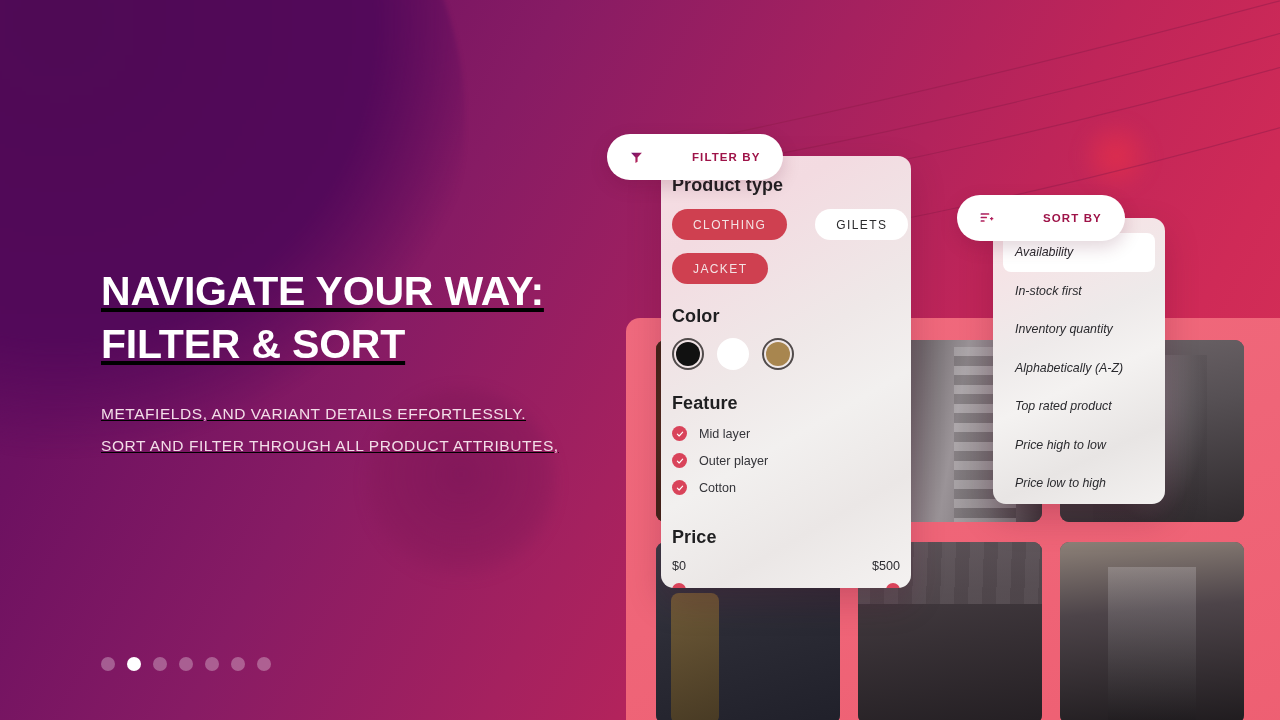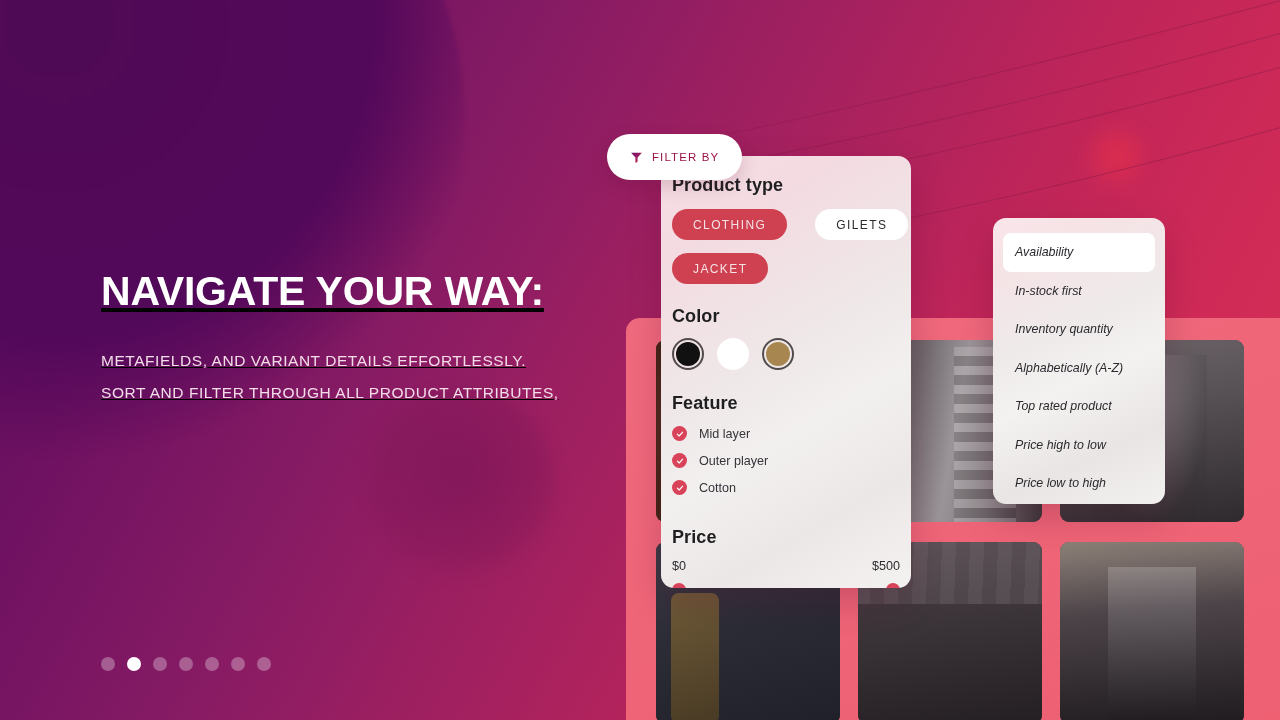--- a/index.html
+++ b/index.html
@@ -102,21 +102,21 @@
   .ph-rider::after{content:"";position:absolute;left:26%;top:14%;width:48%;height:86%;
       background:linear-gradient(180deg,rgba(200,195,198,.30),rgba(25,22,25,.35));}
 
   
   .pill-btn {
     position:absolute; height:46px; border-radius:26px; background:#ffffff;
     display:flex; align-items:center; gap:9px; padding:0 23px;
     box-shadow:0 6px 18px rgba(90,10,45,.18);
     z-index:40;
   }
-  .pill-label { font-size:11.5px; font-weight:400; letter-spacing:1.1px; color:#9e1348; }
+  .pill-label { font-size:11.5px; font-weight:700; letter-spacing:1.1px; color:#9e1348;margin-left:40px; }
 
   
   .filter-panel {
     position:absolute; left:661px; top:156px; width:250px; height:432px;
     border-radius:13px;
     background:linear-gradient(150deg,#f6dde3 0%,#f3dbe1 18%,#efe8e8 46%,#f2f0ef 62%,#ebe7e6 80%,#f4f2f1 100%);
     box-shadow:0 14px 34px rgba(80,8,40,.22);
     z-index:30; overflow:hidden; padding:0 11px;
   }
   .sec-title { font-size:18px; font-weight:700; color:#1f1f21; letter-spacing:.1px; }
@@ -176,20 +176,21 @@
       <path d="M-30 150 C 170 110, 400 55, 640 -10"></path>
       <path d="M-30 178 C 175 142, 410 88, 640 22"></path>
       <path d="M-30 206 C 180 174, 420 120, 640 56"></path>
       <path d="M-30 262 C 190 232, 430 178, 640 116"></path>
     </g>
   </svg>
 
   <div class="copy">
     <div class="headline">
       <div>NAVIGATE YOUR WAY:</div>
+      <div>FILTER &amp; SORT</div>
     </div>
     <div class="subcopy">
       <div>METAFIELDS, AND VARIANT DETAILS EFFORTLESSLY.</div>
       <div>SORT AND FILTER THROUGH ALL PRODUCT ATTRIBUTES,</div>
     </div>
   </div>
 
   <div class="dots" id="dots">
       <div class="dot"></div>
       <div class="dot on"></div>
@@ -307,14 +308,32 @@
           <linearGradient id="gf" x1="0" y1="0" x2="1" y2="1">
         <stop offset="0%" stop-color="#6a1270"></stop>
             <stop offset="100%" stop-color="#d2294f"></stop>
       </linearGradient>
         </defs>
       <path d="M2 3h20l-8 9v8l-4 2v-10z" fill="url(#gf)"></path>
     </svg>
     <span class="pill-label">FILTER BY</span>
   </div>
 
+  <div class="pill-btn" style="left:957px; top:195px;">
+    <svg width="14" height="14" viewBox="0 0 24 24">
+      <defs>
+          <linearGradient id="gs" x1="0" y1="0" x2="1" y2="1">
+        <stop offset="0%" stop-color="#8a1566"></stop>
+            <stop offset="100%" stop-color="#d2294f"></stop>
+      </linearGradient>
+        </defs>
+      <g fill="url(#gs)">
+        <rect x="1" y="4" width="15" height="2.4" rx="1"></rect>
+        <rect x="1" y="10" width="11" height="2.4" rx="1"></rect>
+        <rect x="1" y="16" width="7" height="2.4" rx="1"></rect>
+        <rect x="17" y="12" width="6" height="2.2" rx="1"></rect>
+        <rect x="18.9" y="10.1" width="2.2" height="6" rx="1"></rect>
+      </g>
+    </svg>
+    <span class="pill-label">SORT BY</span>
+  </div>
 
 </div>
 
 </body></html>

